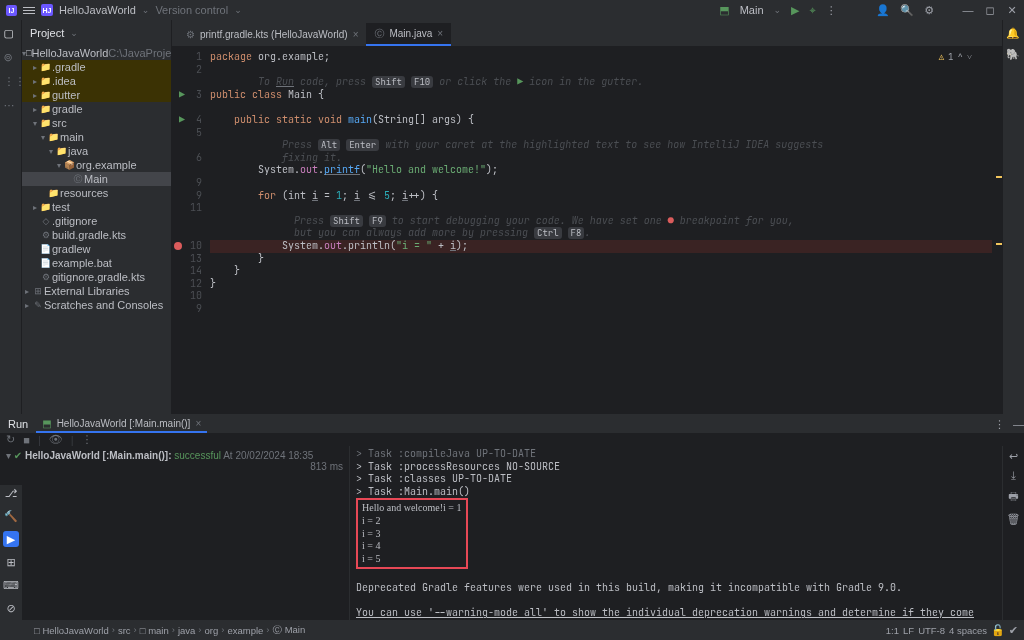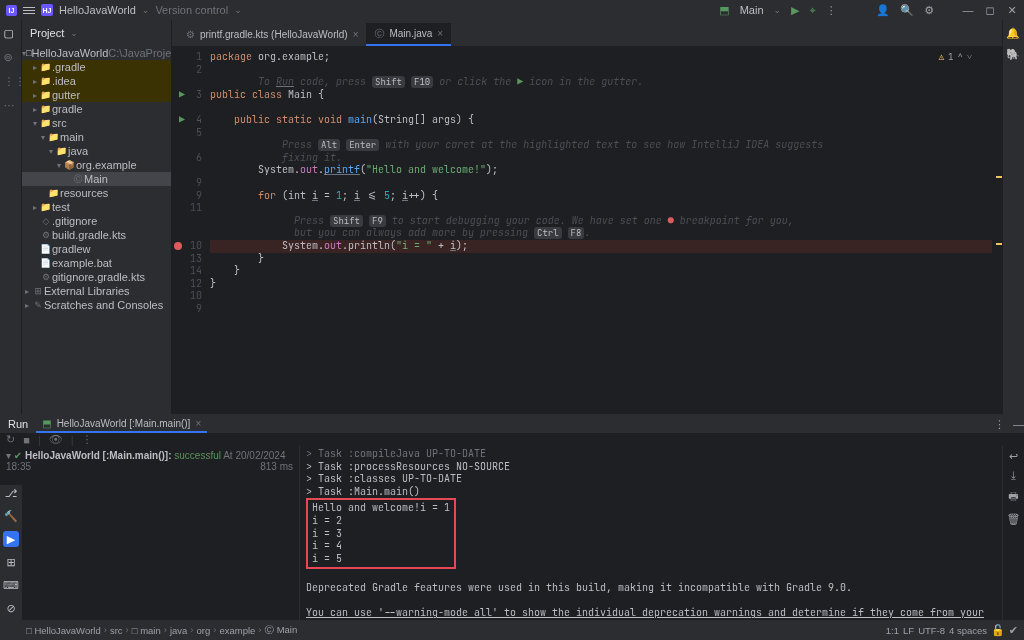--- a/index.html
+++ b/index.html
@@ -63,24 +63,24 @@
   .inspection{position:absolute;top:5px;right:30px;display:flex;align-items:center;gap:4px;font-size:9px;color:#9da0a8;}
   .minimap{position:absolute;right:0;top:0;width:10px;height:100%;background:#1e1f22;}
   .mm-mark{position:absolute;right:0;width:6px;height:2px;}
 
   .bottom-panel{height:206px;background:#1e1f22;border-top:1px solid #2b2d30;display:flex;flex-direction:column;}
   .bp-head{height:18px;display:flex;align-items:center;background:#2b2d30;gap:8px;padding-left:8px;}
   .bp-tab{height:18px;display:flex;align-items:center;gap:5px;padding:0 6px;font-size:10px;}
   .bp-tab.active{border-bottom:2px solid #3574f0;}
   .bp-mini{height:16px;display:flex;align-items:center;gap:8px;padding:0 6px;}
   .bp-body{flex:1;display:flex;}
-  .bp-left{width:300px;border-right:1px solid #2b2d30;padding:4px 6px;font-size:10px;}
+  .bp-left{width:350px;border-right:1px solid #2b2d30;padding:4px 6px;font-size:10px;}
   .bp-right{flex:1;padding:2px 6px;font-size:10px;line-height:12.6px;position:relative;}
   .bp-rrail{width:22px;border-left:1px solid #2b2d30;display:flex;flex-direction:column;align-items:center;padding-top:4px;gap:6px;}
-  .redbox{border:2px solid #e74856;padding:2px 4px;display:inline-block;}
+  .redbox{border:2px solid #e74856;padding:2px 4px;display:inline-block;font-family:Liberation Serif, serif;}
 
   .lbrail{position:absolute;left:0;bottom:20px;width:22px;background:#2b2d30;display:flex;flex-direction:column;align-items:center;gap:7px;padding-bottom:4px;}
   .lbrail .slot{width:16px;height:16px;display:flex;align-items:center;justify-content:center;border-radius:3px;}
   .lbrail .active{background:#3574f0;color:#fff;}
 
   .statusbar{position:absolute;bottom:0;left:0;right:0;height:20px;background:#2b2d30;display:flex;align-items:center;padding:0 6px;font-size:9.5px;color:#9da0a8;gap:4px;}
   .statusbar .spacer{flex:1;}
   .crumb{display:flex;align-items:center;gap:3px;}
 </style>
 </head>
@@ -361,21 +361,21 @@
 <div class="lbrail">
   <div class="slot">⎇</div>
   <div class="slot">🔨</div>
   <div class="slot active">▶</div>
   <div class="slot">⊞</div>
   <div class="slot">⌨</div>
   <div class="slot">⊘</div>
 </div>
 
 <div class="statusbar">
-  <div id="crumbs" style="display:flex;gap:3px;margin-left:20px">
+  <div id="crumbs" style="display:flex;gap:3px;margin-left:28px">
       <span class="crumb">□ HelloJavaWorld</span>
       <span class="dim">›</span>
       <span class="crumb">src</span>
       <span class="dim">›</span>
       <span class="crumb">□ main</span>
       <span class="dim">›</span>
       <span class="crumb">java</span>
       <span class="dim">›</span>
       <span class="crumb">org</span>
       <span class="dim">›</span>

